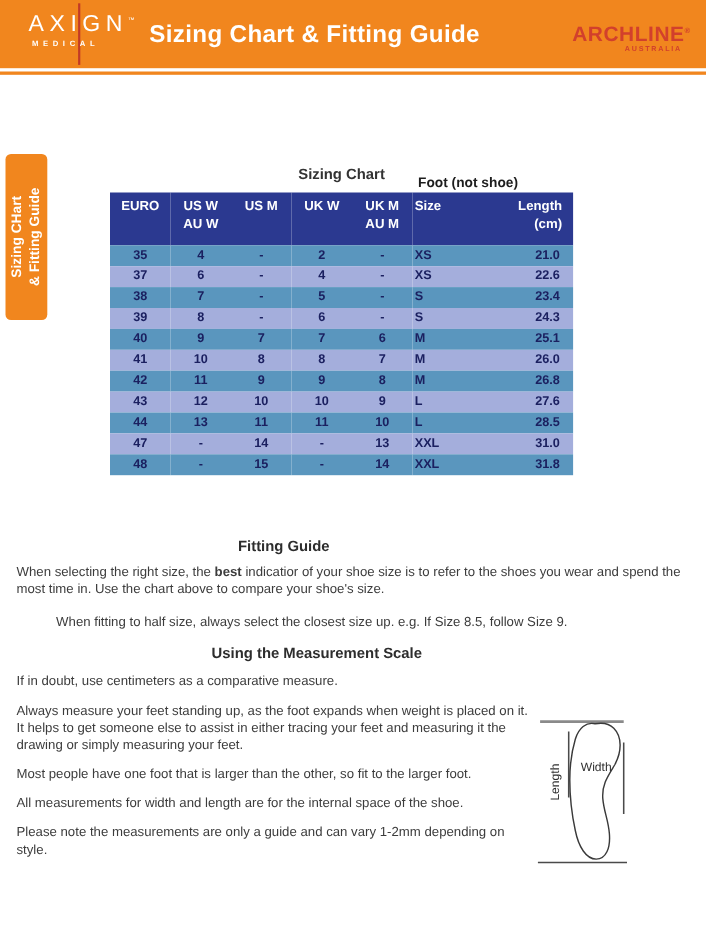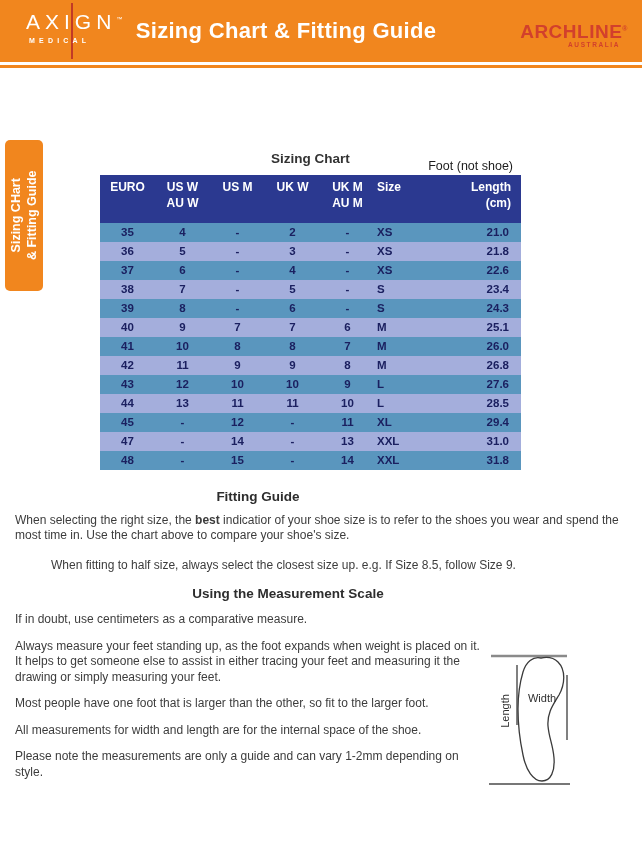--- a/index.html
+++ b/index.html
@@ -73,21 +73,21 @@
     line-height: 1.3; text-align: center; white-space: nowrap;
   }
 
   
   .chart-title {
     position: absolute; top: 151px; left: 100px; width: 421px;
     text-align: center; font-size: 13.5px; font-weight: bold; color: #333333;
   }
   .foot-note {
     position: absolute; top: 159px; left: 380px; width: 141px;
-    text-align: right; font-size: 12.5px; font-weight: normal; color: #1d1d1d;
+    font-size: 12.5px; font-weight: bold; color: #1d1d1d;
     padding-right: 8px;
   }
   .size-table {
     position: absolute; left: 100px; top: 175px; width: 421px;
     border-collapse: collapse; table-layout: fixed;
   }
   .size-table th {
     background: #2B3990; color: #ffffff;
     font-size: 12px; font-weight: bold;
     vertical-align: top; text-align: center;
@@ -183,29 +183,20 @@
     <tr>
         <td>35</td>
         <td>4</td>
         <td>-</td>
         <td>2</td>
         <td>-</td>
         <td>XS</td>
         <td>21.0</td>
       </tr>
     <tr>
-        <td>36</td>
-        <td>5</td>
-        <td>-</td>
-        <td>3</td>
-        <td>-</td>
-        <td>XS</td>
-        <td>21.8</td>
-      </tr>
-    <tr>
         <td>37</td>
         <td>6</td>
         <td>-</td>
         <td>4</td>
         <td>-</td>
         <td>XS</td>
         <td>22.6</td>
       </tr>
     <tr>
         <td>38</td>
@@ -262,29 +253,20 @@
         <td>27.6</td>
       </tr>
     <tr>
         <td>44</td>
         <td>13</td>
         <td>11</td>
         <td>11</td>
         <td>10</td>
         <td>L</td>
         <td>28.5</td>
-      </tr>
-    <tr>
-        <td>45</td>
-        <td>-</td>
-        <td>12</td>
-        <td>-</td>
-        <td>11</td>
-        <td>XL</td>
-        <td>29.4</td>
       </tr>
     <tr>
         <td>47</td>
         <td>-</td>
         <td>14</td>
         <td>-</td>
         <td>13</td>
         <td>XXL</td>
         <td>31.0</td>
       </tr>

